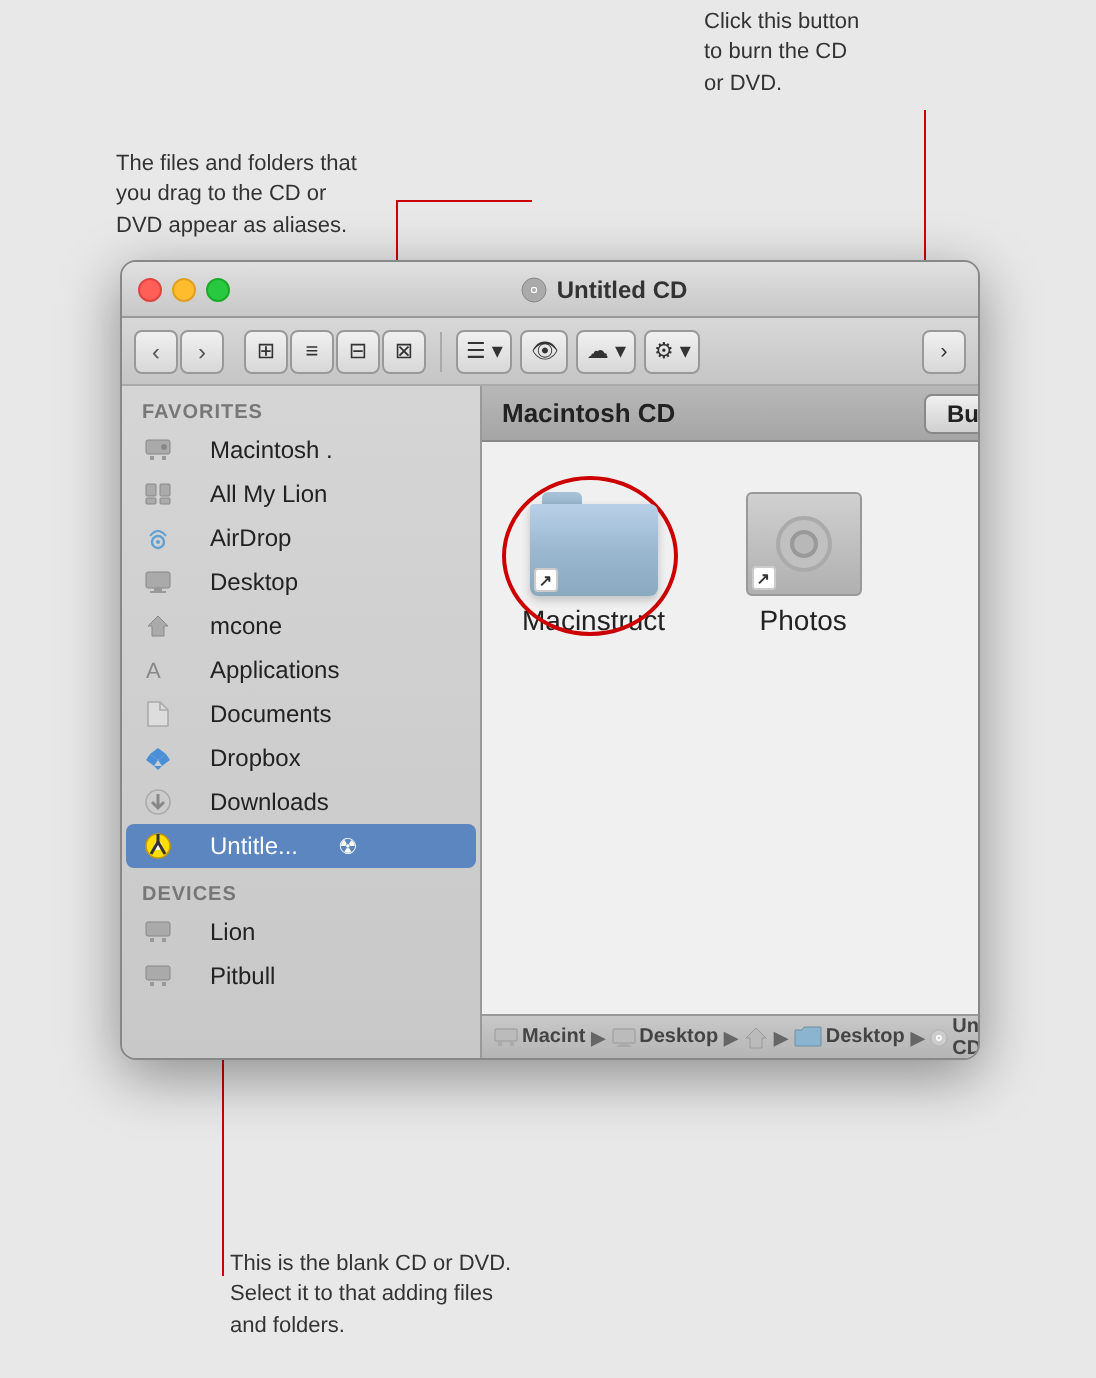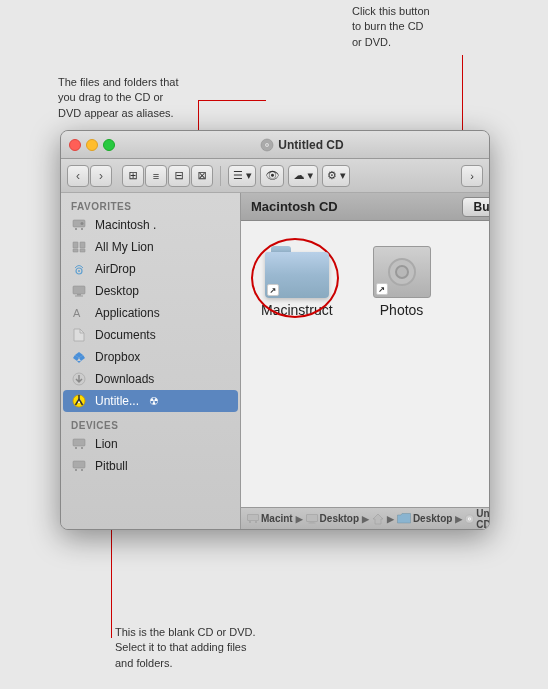--- a/index.html
+++ b/index.html
@@ -166,21 +166,21 @@
       padding: 8px 10px 2px 10px;
       letter-spacing: 0.5px;
     }
     .sidebar-item {
       display: flex;
       align-items: center;
       padding: 3px 8px;
       cursor: pointer;
       border-radius: 4px;
       margin: 0 2px;
-      gap: 8px;
+      gap: 18px;
       font-size: 12px;
       color: #222;
     }
     .sidebar-item.selected {
       background: #5b86bf;
       color: white;
       border-radius: 4px;
     }
     .sidebar-icon {
       width: 16px;
@@ -471,20 +471,28 @@
         <div class="sidebar-icon">
           <svg width="14" height="12" viewBox="0 0 14 12">
             <rect x="1" y="1" width="12" height="8" rx="1" fill="#aaa" stroke="#888" stroke-width="0.5"></rect>
             <rect x="5" y="9" width="4" height="1.5" fill="#999"></rect>
             <rect x="3" y="10.5" width="8" height="1" fill="#999"></rect>
           </svg>
         </div>
         <span class="sidebar-item-label">Desktop</span>
       </div>
 
+      <div class="sidebar-item">
+        <div class="sidebar-icon">
+          <svg width="14" height="14" viewBox="0 0 14 14">
+            <path d="M7 2 L12 7 L10 7 L10 12 L4 12 L4 7 L2 7 Z" fill="#aaa" stroke="#888" stroke-width="0.5"></path>
+          </svg>
+        </div>
+        <span class="sidebar-item-label">mcone</span>
+      </div>
 
       <div class="sidebar-item">
         <div class="sidebar-icon">
           <svg width="14" height="14" viewBox="0 0 14 14">
             <text x="1" y="11" font-size="11" fill="#888">A</text>
           </svg>
         </div>
         <span class="sidebar-item-label">Applications</span>
       </div>
 

